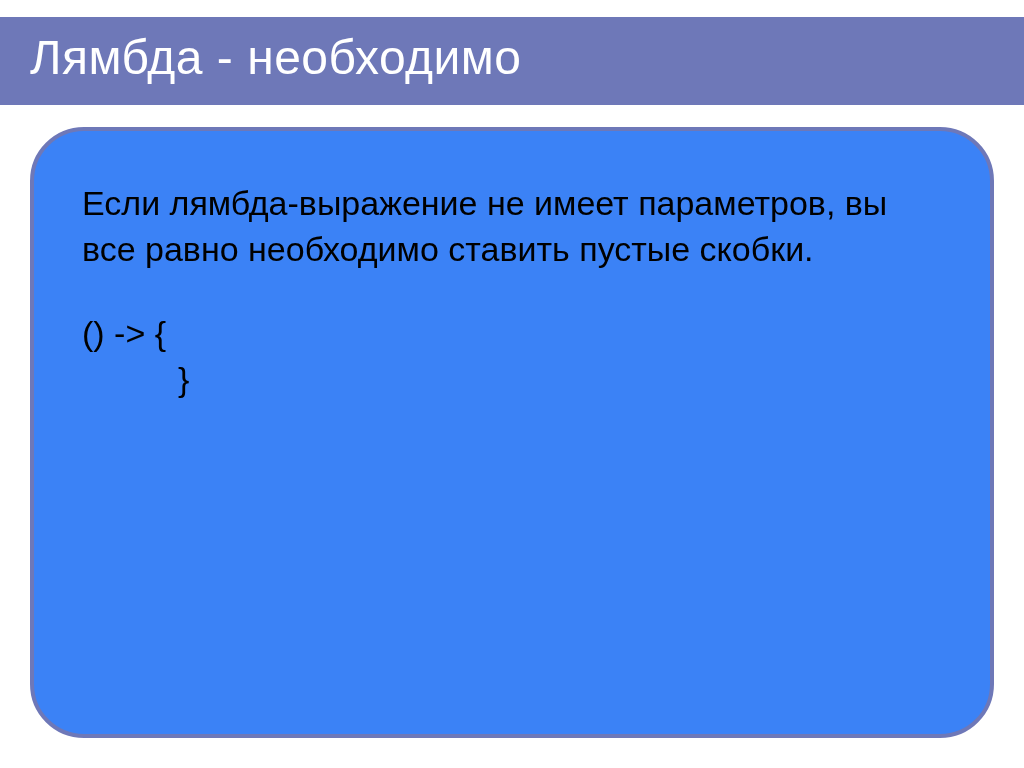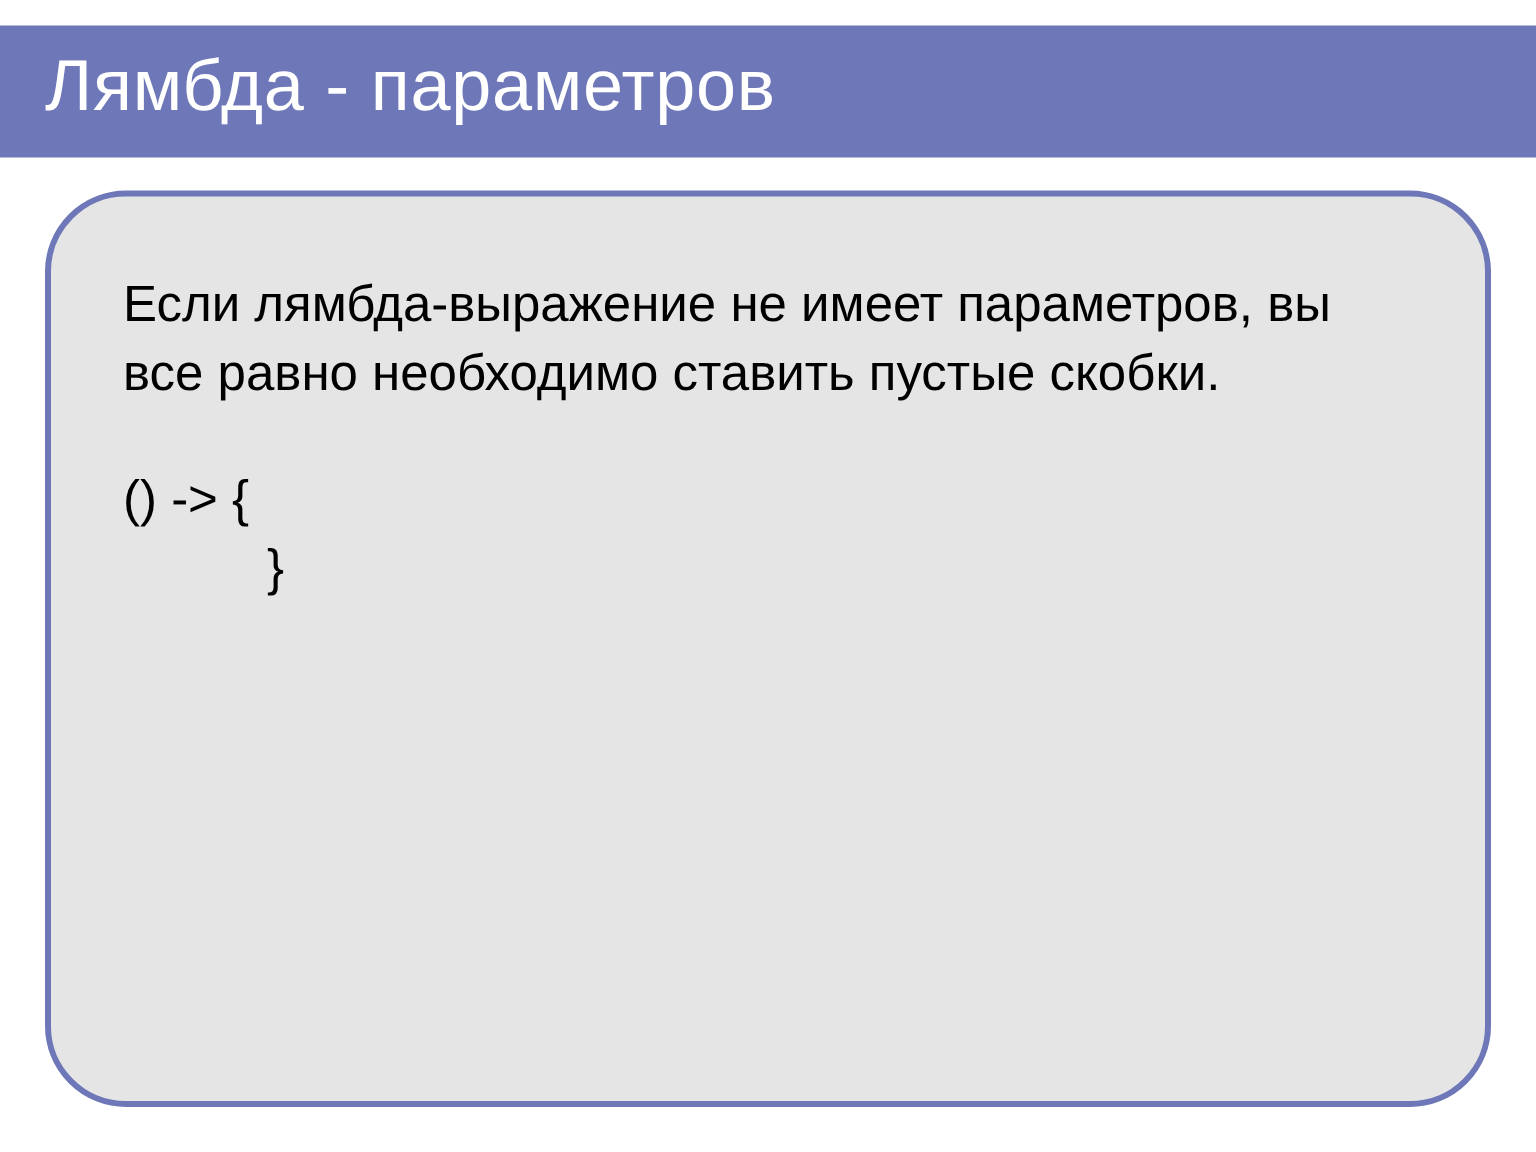--- a/index.html
+++ b/index.html
@@ -41,21 +41,21 @@
       background: #ffffff;
     }
     .content-frame {
       position: absolute;
       top: 127px;
       left: 30px;
       right: 30px;
       bottom: 30px;
       border: 4px solid #6e78b8;
       border-radius: 54px;
-      background: #e5e5e5;
+      background: #3b82f6;
     }
     .content-body {
       position: absolute;
       top: 50px;
       left: 48px;
       right: 48px;
       font-size: 34px;
       line-height: 1.35;
       color: #000000;
     }
@@ -69,21 +69,21 @@
       padding-left: 96px;
     }
   </style>
 </head>
 <body>
 
 <div class="header-band">
   <div class="title-underline"></div>
 </div>
 
-<h1 class="slide-title">Лямбда - параметров</h1>
+<h1 class="slide-title">Лямбда - необходимо</h1>
 
 <div class="content-frame">
   <div class="content-body">
     <div class="paragraph">Если лямбда-выражение не имеет параметров, вы все равно необходимо ставить пустые скобки.</div>
     <div class="code-line-1">() -&gt; {</div>
     <div class="code-line-indent">}</div>
   </div>
 </div>
 
 </body></html>

